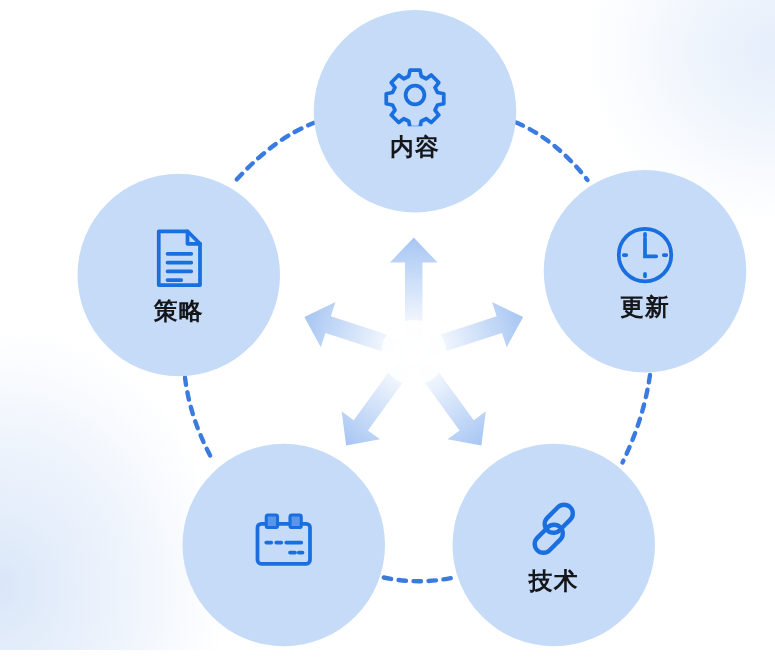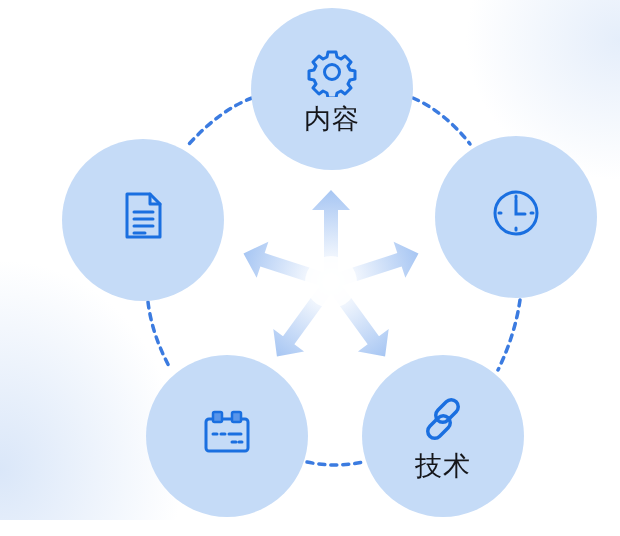--- a/index.html
+++ b/index.html
@@ -20,21 +20,21 @@
     }
     svg.diagram { position: absolute; left: 0; top: 0; }
     .node {
       position: absolute; width: 162px; height: 162px; border-radius: 50%;
       background: #c5dbf7;
       display: flex; flex-direction: column; align-items: center; justify-content: center;
       cursor: pointer;
     }
     .node .icon { width: 50px; height: 50px; display: block; margin-bottom: 8px; }
     .node .label {
-      font-size: 27px; font-weight: normal; color: #15161a; letter-spacing: 1px; line-height: 1;
+      font-size: 19px; font-weight: bold; color: #15161a; letter-spacing: 1px; line-height: 1;
     }
   </style>
 </head>
 <body>
 
 <div class="bg"></div>
 <div class="bottom-band"></div>
 
 <svg class="diagram" width="620" height="536" viewBox="0 0 620 536">
   <defs>
@@ -79,20 +79,21 @@
 </div>
 
 <div class="node" style="left:435px; top:136px;">
   <svg class="icon" viewBox="0 0 50 50">
     <g fill="none" stroke="#1a6fe0" stroke-width="3" stroke-linecap="round">
       <circle cx="25" cy="25" r="21"></circle>
       <path d="M25 12 V26 H34"></path>
       <path d="M25 8 v2 M25 40 v2 M8 25 h2 M40 25 h2"></path>
     </g>
   </svg>
+  <span class="label">更新</span>
 </div>
 
 <div class="node" style="left:362px; top:355px;">
   <svg class="icon" viewBox="0 0 50 50">
     <g fill="none" stroke="#1a6fe0" stroke-width="3.5" stroke-linecap="round">
       <rect x="22" y="4" width="14" height="26" rx="7" transform="rotate(45 29 17)"></rect>
       <rect x="14" y="20" width="14" height="26" rx="7" transform="rotate(45 21 33)"></rect>
     </g>
   </svg>
   <span class="label">技术</span>
@@ -110,13 +111,14 @@
 </div>
 
 <div class="node" style="left:62px; top:139px;">
   <svg class="icon" viewBox="0 0 50 50">
     <g fill="none" stroke="#1a6fe0" stroke-width="3" stroke-linejoin="round" stroke-linecap="round">
       <path d="M9 3 H32 L42 13 V46 H9 Z"></path>
       <path d="M32 3 V13 H42"></path>
       <path d="M16 21 H35 M16 28 H35 M16 35 H35 M16 42 H27"></path>
     </g>
   </svg>
+  <span class="label">策略</span>
 </div>
 
 </body></html>

